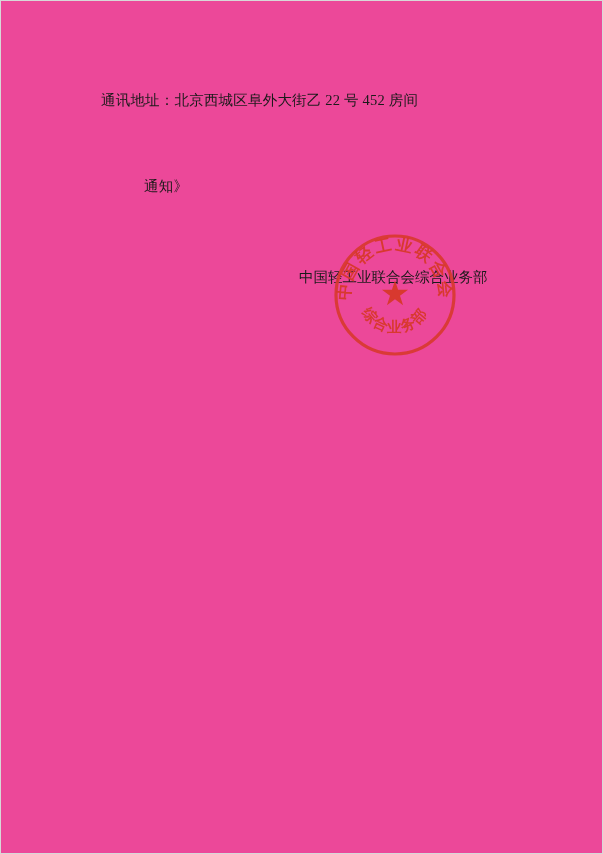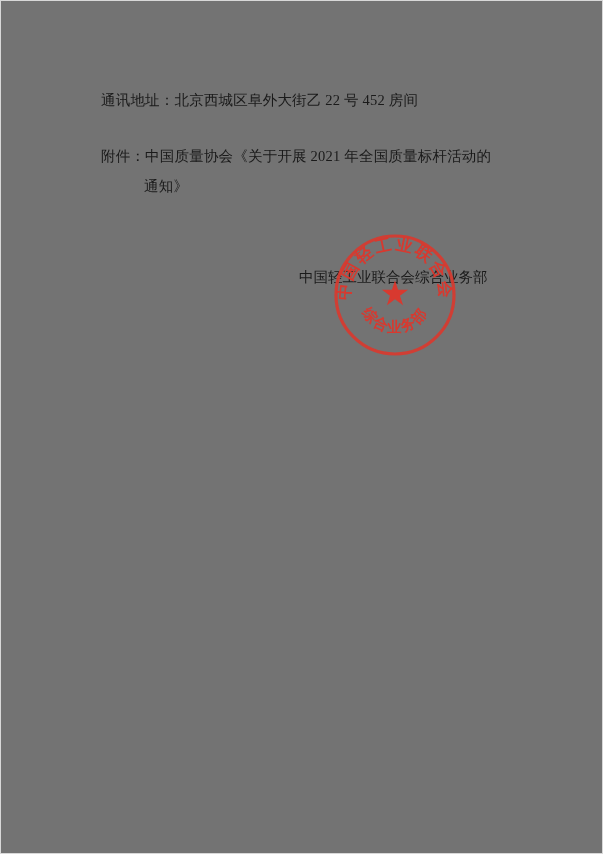--- a/index.html
+++ b/index.html
@@ -7,21 +7,21 @@
     padding: 0;
     background: #8a8a8a;
   }
   body {
     font-family: "Liberation Serif", "DejaVu Serif", serif;
   }
   .page {
     position: relative;
     width: 603px;
     height: 854px;
-    background: #737373;
+    background: #ec4899;
     overflow: hidden;
     box-sizing: border-box;
     border: 1px solid #d8d8d8;
   }
   .doc-body {
     position: absolute;
     left: 0;
     top: 0;
     width: 603px;
     height: 854px;
@@ -86,21 +86,20 @@
   }
 </style>
 </head>
 <body>
 
 <div class="page">
   <div class="doc-body">
 
     <div class="para p-address">通讯地址：北京西城区阜外大街乙 22 号 452 房间</div>
 
-    <div class="para p-attach-1">附件：中国质量协会《关于开展 2021 年全国质量标杆活动的</div>
 
     <div class="para p-attach-2">通知》</div>
 
     <div class="sign-block">
       <div class="sign-line sign-org">中国轻工业联合会综合业务部</div>
     </div>
 
     <div class="seal">
       <svg width="126" height="126" viewBox="0 0 126 126" xmlns="http://www.w3.org/2000/svg">
         <defs>

